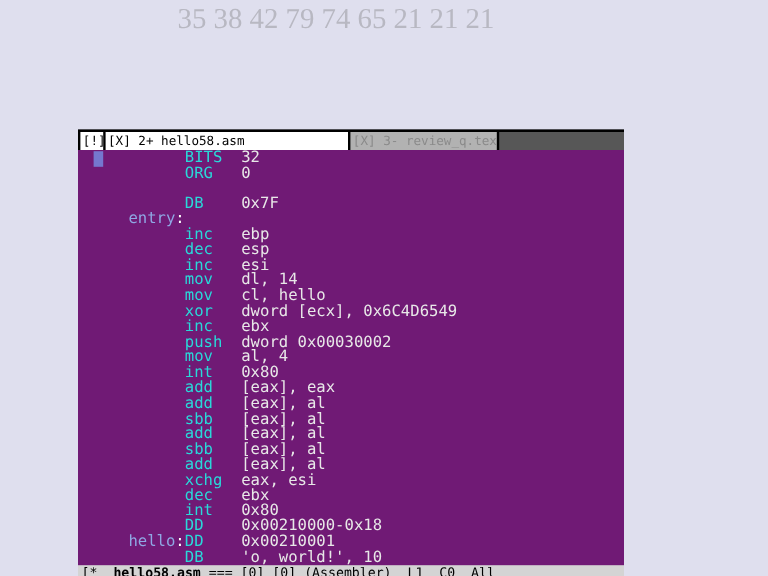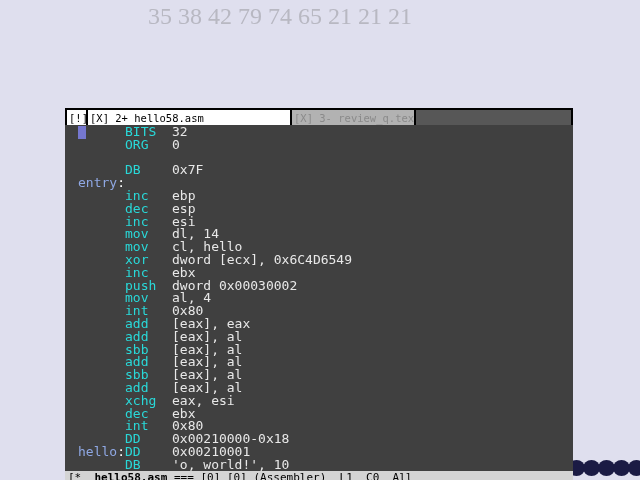--- a/index.html
+++ b/index.html
@@ -1,38 +1,38 @@
 <!DOCTYPE html>
 <html><head>
 <meta charset="utf-8">
 <style>
   html,body{margin:0;padding:0;background:#dfdfee;}
-  .slide{position:relative;width:640px;height:480px;background:#dfdfee;overflow:hidden;
+  .slide{position:relative;width:520px;height:480px;background:#dfdfee;overflow:hidden;
          font-family:"DejaVu Sans Mono",monospace;}
 
   .hex-numbers{position:absolute;left:148px;top:2px;font-family:"Liberation Serif",serif;
                font-size:24px;line-height:1.2;color:#b8b8c2;white-space:pre;}
   .title{position:absolute;left:66px;top:13px;font-family:"Liberation Serif",serif;
          font-size:70px;line-height:1;color:#000;white-space:pre;}
 
   .window{position:absolute;left:65px;top:108px;width:508px;height:372px;background:#000;z-index:2;}
   .tabbar{display:flex;align-items:stretch;height:17px;box-sizing:border-box;
           padding:2px 2px 0 2px;gap:2px;background:#000;font-size:10.5px;line-height:14px;}
   .tab{box-sizing:border-box;padding:1px 2px 0 2px;white-space:nowrap;overflow:hidden;flex:none;}
   .tab-alert{background:#ffffff;color:#000;width:19px;}
   .tab-active{background:#ffffff;color:#000;width:202px;}
   .tab-inactive{background:#b2b2b2;color:#8a8a8a;width:122px;}
   .tab-fill{flex:1;background:#575757;}
 
-  .content{position:absolute;left:0;top:17px;right:0;bottom:0;background:#404040;overflow:hidden;}
+  .content{position:absolute;left:0;top:17px;right:0;bottom:0;background:#701a75;overflow:hidden;}
   .cursor{position:absolute;left:13px;top:1px;width:8px;height:13px;background:#7577cf;}
   .codewrap{position:absolute;left:13px;top:1px;font-size:13px;color:#e8e8e8;white-space:pre;}
   .line{height:12.8px;line-height:12.8px;}
   .fld{display:inline-block;width:47px;vertical-align:top;}
-  .lbl{color:#8fa8e4;}
+  .lbl{color:#8fa8e4;margin-left:29px;}
   .lbl-colon{color:#ffffff;}
   .mn{color:#29d9d9;}
   .op{color:#e8e8e8;}
 
   .statusbar{position:absolute;left:0;top:363px;width:100%;height:14px;box-sizing:border-box;
              background:#d4d4d4;color:#000;font-size:11px;line-height:14px;
              padding-left:3px;white-space:pre;z-index:3;}
   .statusbar .fname{font-weight:bold;}
 
   .dot{position:absolute;width:17px;height:16px;border-radius:50%;background:#1b1b44;z-index:1;}

